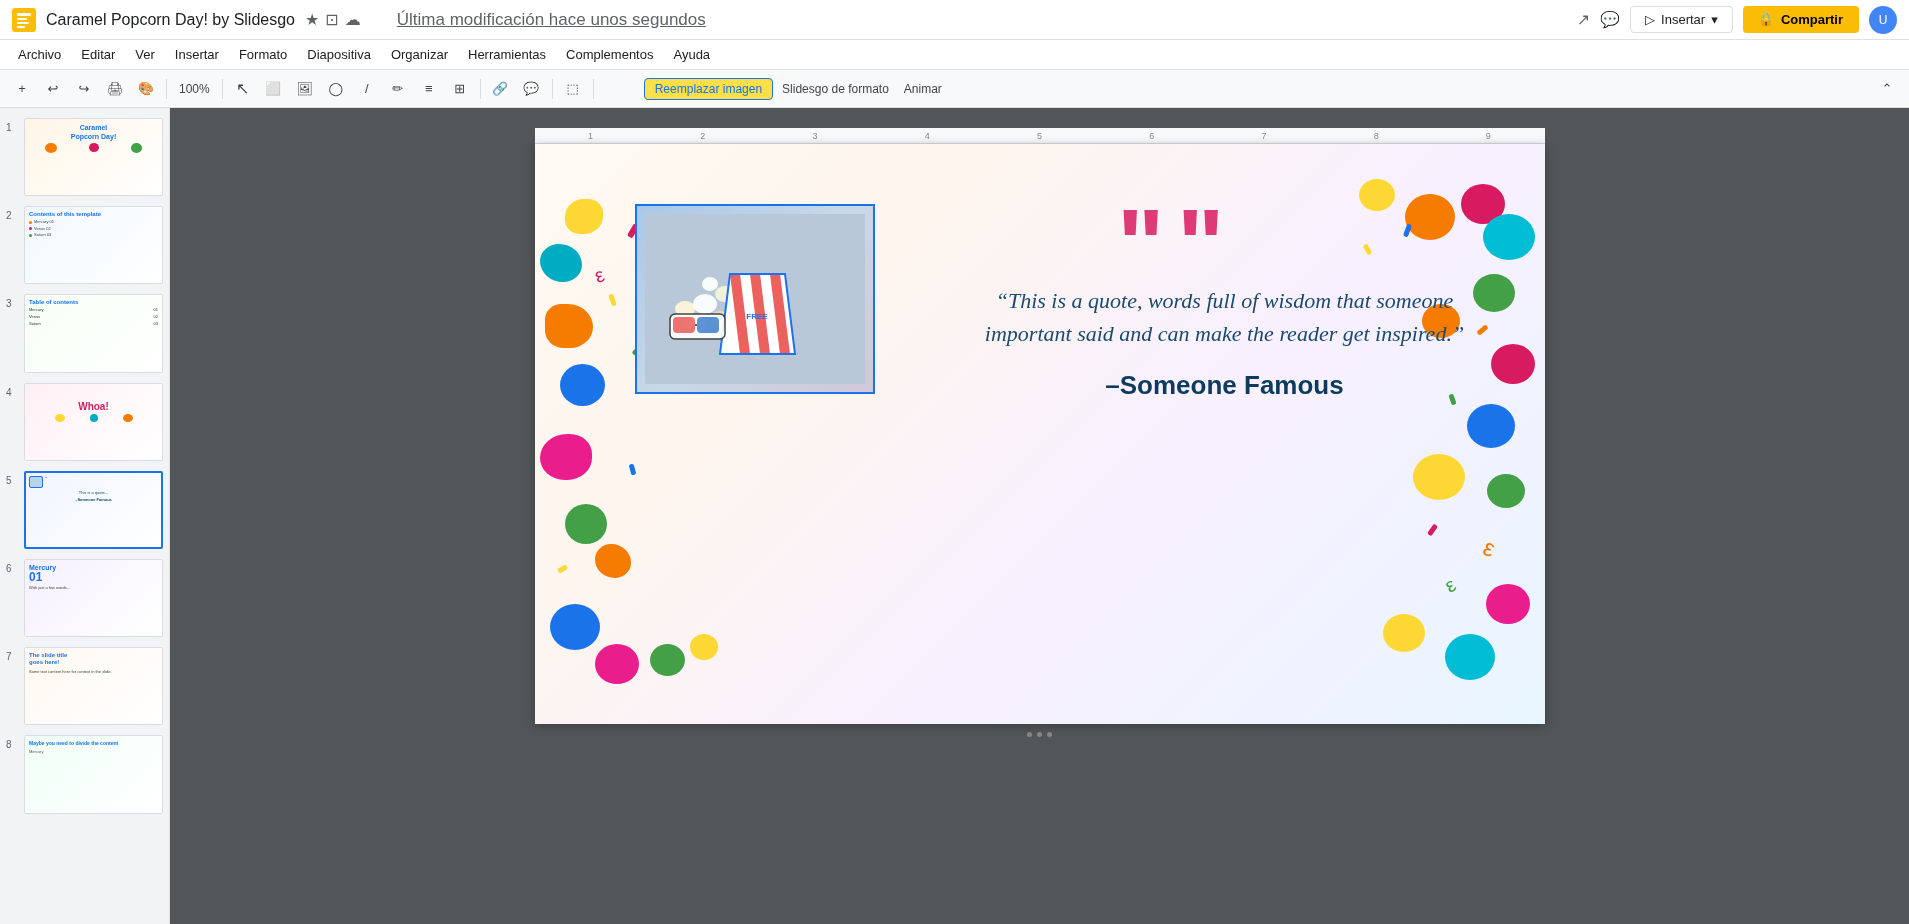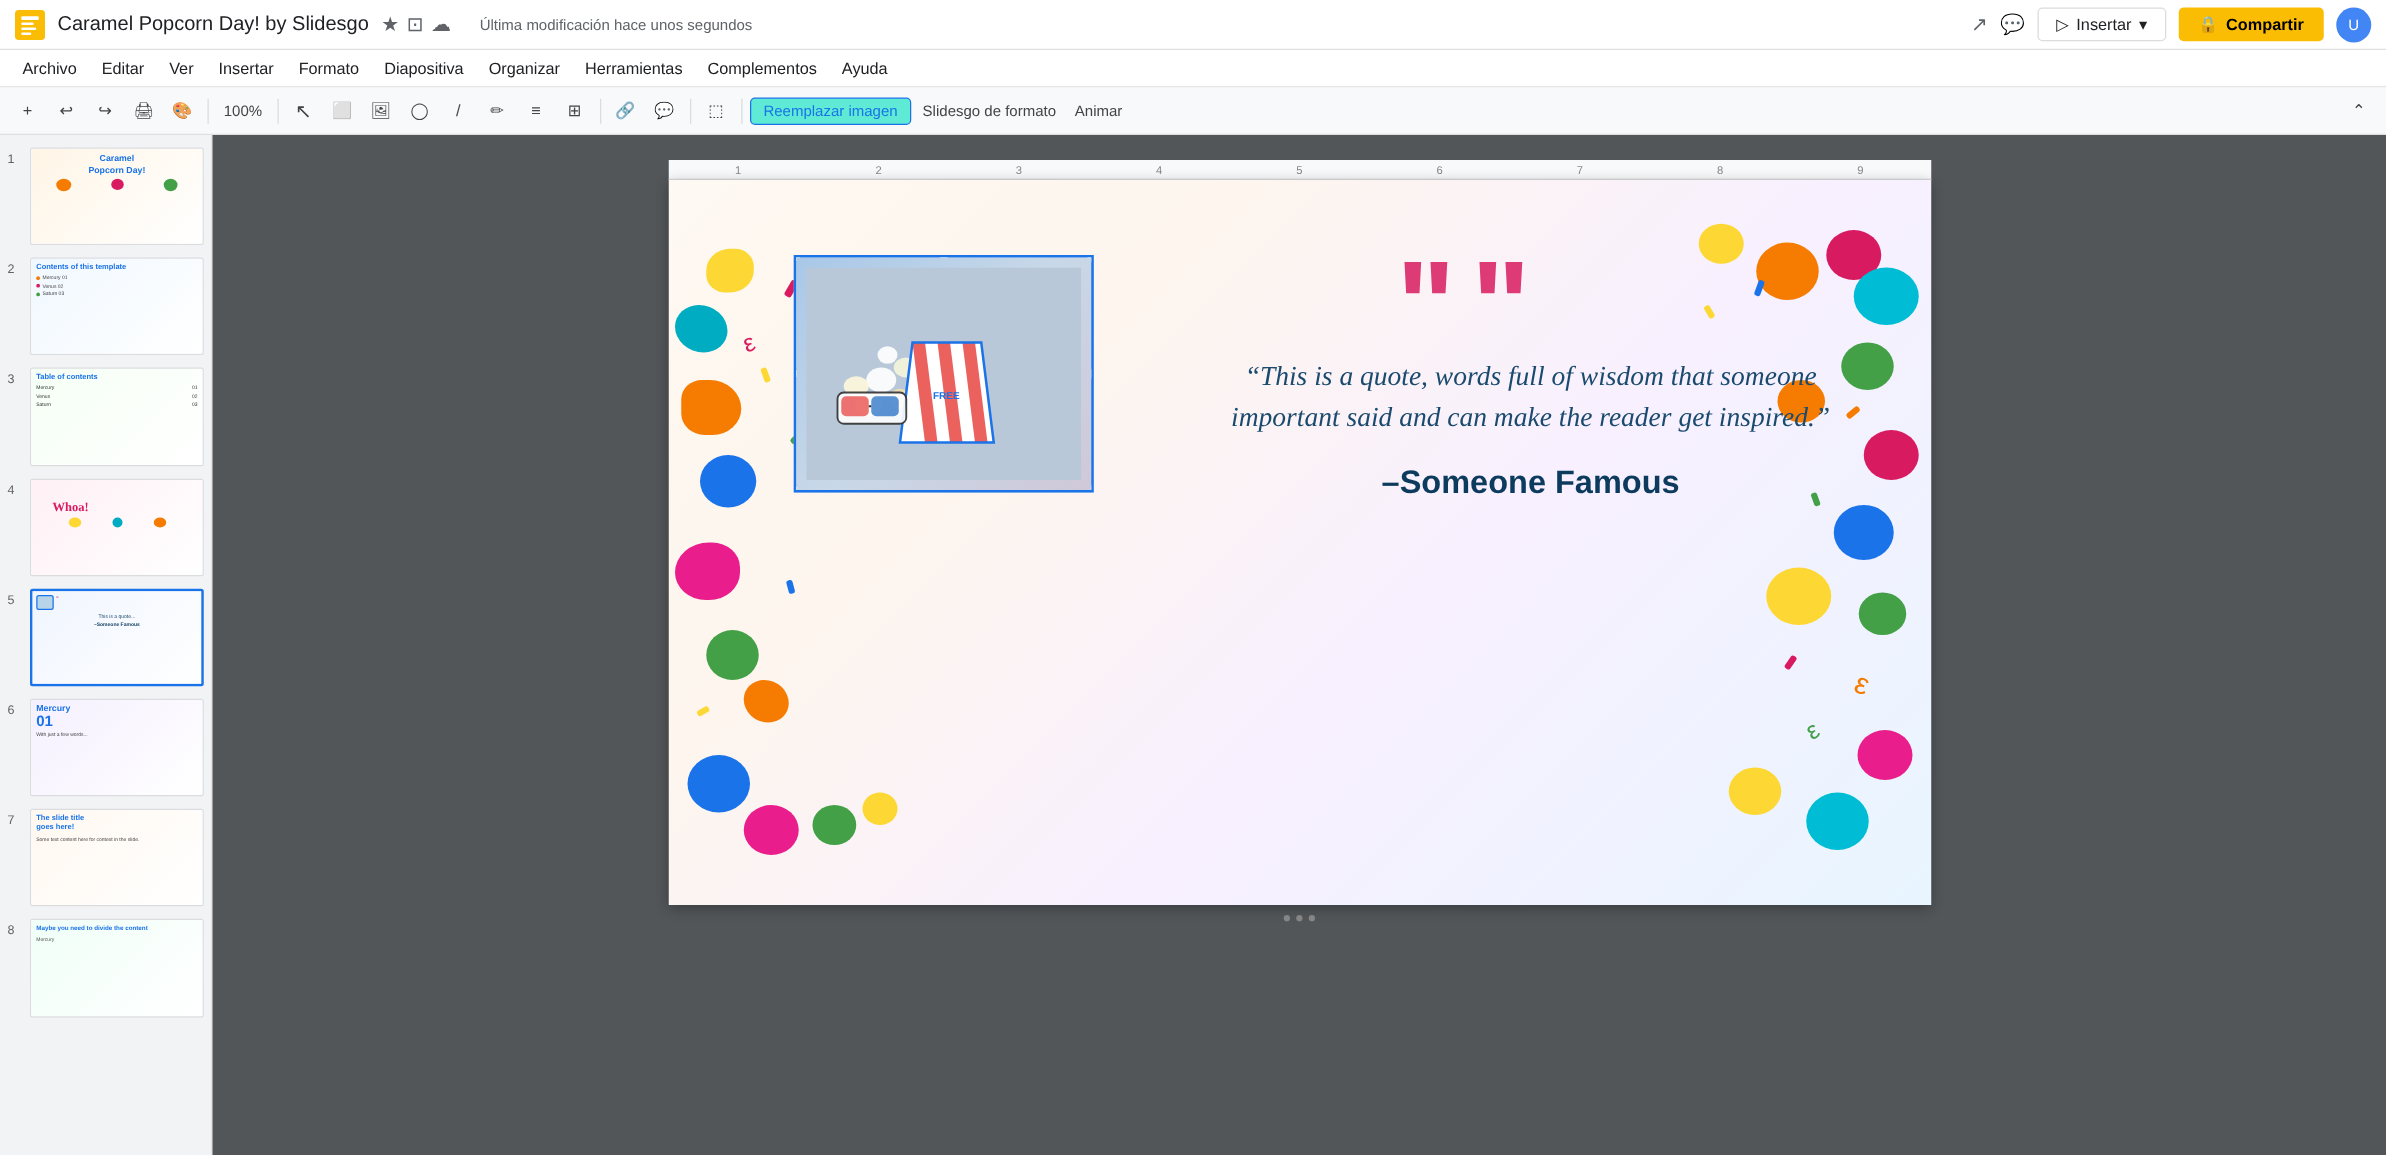--- a/index.html
+++ b/index.html
@@ -8,21 +8,21 @@
     
     .top-bar {
       display: flex; align-items: center; height: 40px;
       background: #fff; padding: 0 12px; gap: 10px;
       border-bottom: 1px solid #e0e0e0;
     }
     .app-icon { width: 24px; height: 24px; }
     .doc-title { font-size: 16px; font-weight: 500; color: #202124; }
     .doc-icons { display: flex; gap: 6px; align-items: center; }
     .doc-icons span { font-size: 14px; color: #5f6368; cursor: pointer; }
-    .autosave-text { font-size: 12px; color: #5f6368; margin-left: 13px; cursor: pointer; }
+    .autosave-text { font-size: 17px; color: #5f6368; margin-left: 26px; text-decoration: underline; cursor: pointer; }
     .top-right { margin-left: auto; display: flex; align-items: center; gap: 10px; }
     .btn-presentar {
       display: flex; align-items: center; gap: 6px;
       border: 1px solid #dadce0; border-radius: 4px;
       padding: 5px 14px; font-size: 13px; cursor: pointer;
       background: #fff; color: #202124;
     }
     .btn-compartir {
       display: flex; align-items: center; gap: 6px;
       background: #fbbc04; border: none; border-radius: 4px;
@@ -45,22 +45,22 @@
       border-bottom: 1px solid #e0e0e0;
     }
     .tb-sep { width: 1px; height: 20px; background: #dadce0; margin: 0 3px; }
     .tb-btn {
       width: 28px; height: 28px; display: flex; align-items: center; justify-content: center;
       border-radius: 3px; cursor: pointer; font-size: 13px; color: #444;
       border: none; background: transparent;
     }
     .tb-btn-text { padding: 0 6px; width: auto; font-size: 12px; }
     .tb-btn-accent {
-      background: #5eead4; color: #1a73e8; border: 1px solid #1a73e8;
-      border-radius: 4px; font-size: 12px; padding: 3px 10px; cursor: pointer;
+      background: #fde047; color: #1a73e8; border: 1px solid #1a73e8;
+      border-radius: 4px; font-size: 12px; padding: 3px 10px; cursor: pointer; margin-left: 44px;
     }
 
     
     .main-layout { display: flex; height: calc(924px - 108px); }
 
     
     .sidebar {
       width: 170px; background: #f1f3f4; overflow-y: auto;
       border-right: 1px solid #e0e0e0; padding: 8px 4px;
       display: flex; flex-direction: column; gap: 6px;
@@ -283,21 +283,21 @@
             </div>
           </div>
         </div>
       </div>
     </div>
 
     <div class="slide-thumb">
       <span class="slide-num">4</span>
       <div class="thumb-box">
         <div class="thumb-inner thumb-4">
-          <div style="padding:17px; font-family:Liberation Serif, serif;">
+          <div style="padding:17px; text-align:center;">
             <div style="font-size:10px; font-weight:900; color:#d81b60;">Whoa!</div>
             <div style="display:flex; justify-content:space-around; margin-top:2px;">
               <div style="width:10px;height:8px;border-radius:50%;background:#fdd835;"></div>
               <div style="width:8px;height:8px;border-radius:50%;background:#00acc1;"></div>
               <div style="width:10px;height:8px;border-radius:50%;background:#f57c00;"></div>
             </div>
           </div>
         </div>
       </div>
     </div>

